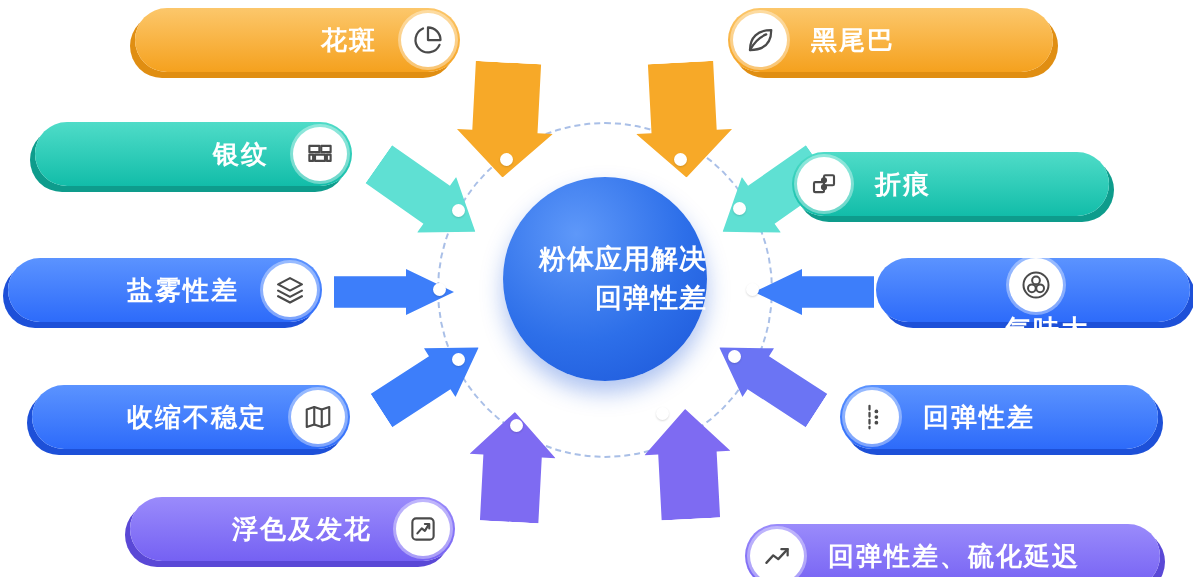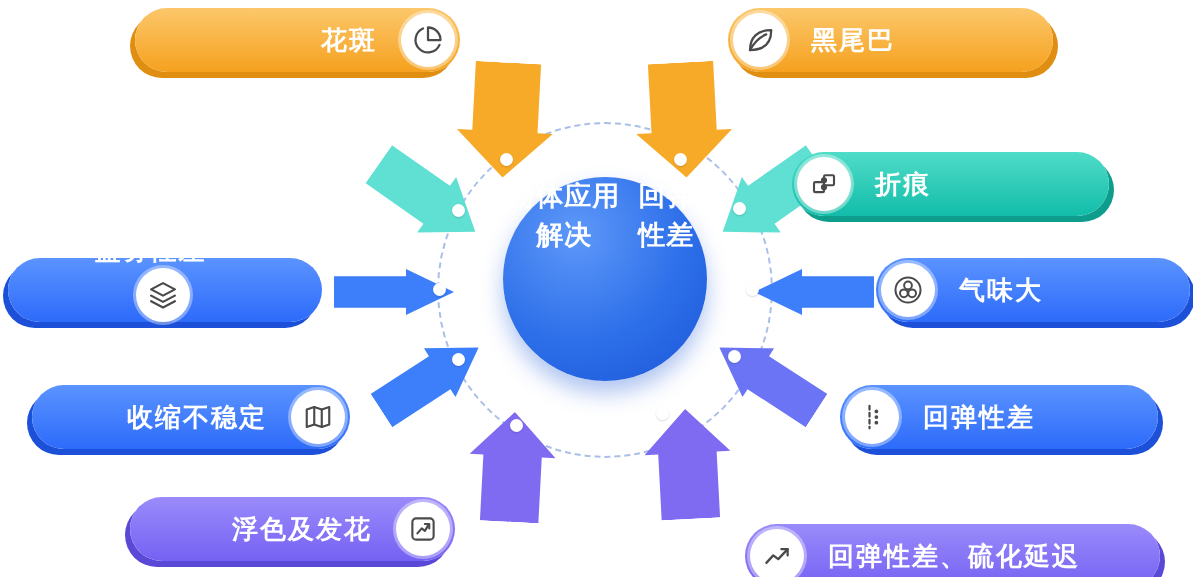--- a/index.html
+++ b/index.html
@@ -69,22 +69,22 @@
     border-radius: 50%;
     z-index: 0;
   }
   .center-circle {
     position: absolute;
     left: 503px; top: 177px;
     width: 204px; height: 204px;
     border-radius: 50%;
     background: radial-gradient(circle at 36% 28%, var(--center-top), var(--center-mid) 55%, var(--center-bottom) 100%);
     z-index: 3;
-    display: flex; 
-    align-items: flex-start; justify-content: center;
+    display: flex; flex-direction: column;
+    align-items: flex-end; justify-content: center;
     color: #ffffff;
     font-weight: bold;
     font-size: 27px;
     line-height: 1.45;
     letter-spacing: 1px;
     box-shadow: 0 12px 22px rgba(27,85,216,0.35);
     text-align: center;
   }
 
   
@@ -155,45 +155,57 @@
   <div class="pill right orange" style="left:728px; top:8px; width:325px;">
     <span class="icon-circle">
       <svg viewBox="0 0 24 24" width="30" height="30" fill="none" stroke="#4a4a4a" stroke-width="1.8" stroke-linecap="round" stroke-linejoin="round">
         <path d="M4 20C4 10 10 4 21 4c0 11-6 16-17 16z"></path>
         <path d="M4 20c3.5-6.5 8-10.5 13-12.5"></path>
       </svg>
     </span>
     <span class="pill-label">黑尾巴</span>
   </div>
 
+  <div class="pill left teal" style="left:35px; top:122px; width:317px;">
+    <span class="pill-label">银纹</span>
+    <span class="icon-circle">
+      <svg viewBox="0 0 24 24" width="30" height="30" fill="none" stroke="#4a4a4a" stroke-width="1.7" stroke-linejoin="round">
+        <rect x="3.5" y="5.5" width="8" height="5"></rect>
+        <rect x="13" y="5.5" width="7.5" height="5"></rect>
+        <rect x="8" y="12.5" width="8" height="5"></rect>
+        <rect x="3.5" y="12.5" width="3" height="5"></rect>
+        <rect x="17.5" y="12.5" width="3" height="5"></rect>
+      </svg>
+    </span>
+  </div>
 
   <div class="pill right teal" style="left:792px; top:124px; width:317px;margin-top:28px;">
     <span class="icon-circle">
       <svg viewBox="0 0 24 24" width="30" height="30" fill="none" stroke="#4a4a4a" stroke-width="1.7" stroke-linejoin="round">
         <rect x="4" y="10.5" width="8" height="8" rx="1"></rect>
         <rect x="12" y="5" width="8" height="8" rx="1"></rect>
         <circle cx="12" cy="9" r="1.6"></circle>
         <circle cx="12" cy="14.5" r="1.6"></circle>
       </svg>
     </span>
     <span class="pill-label">折痕</span>
   </div>
 
-  <div class="pill left blue" style="left:8px; top:258px; width:314px;flex-direction:column;">
+  <div class="pill left blue" style="left:8px; top:258px; width:314px;">
     <span class="pill-label">盐雾性差</span>
     <span class="icon-circle">
       <svg viewBox="0 0 24 24" width="30" height="30" fill="none" stroke="#4a4a4a" stroke-width="1.8" stroke-linecap="round" stroke-linejoin="round">
         <polygon points="12 2.5 2.5 7.5 12 12.5 21.5 7.5 12 2.5"></polygon>
         <polyline points="2.5 12.5 12 17.5 21.5 12.5"></polyline>
         <polyline points="2.5 17 12 22 21.5 17"></polyline>
       </svg>
     </span>
   </div>
 
-  <div class="pill right blue" style="left:876px; top:258px; width:314px;">
+  <div class="pill right blue" style="left:876px; top:258px; width:314px;flex-direction:column;">
     <span class="icon-circle">
       <svg viewBox="0 0 24 24" width="30" height="30" fill="none" stroke="#4a4a4a" stroke-width="1.6">
         <circle cx="12" cy="12" r="10"></circle>
         <circle cx="12" cy="8.3" r="3.1"></circle>
         <circle cx="8.7" cy="14.6" r="3.1"></circle>
         <circle cx="15.3" cy="14.6" r="3.1"></circle>
       </svg>
     </span>
     <span class="pill-label">气味大</span>
   </div>

